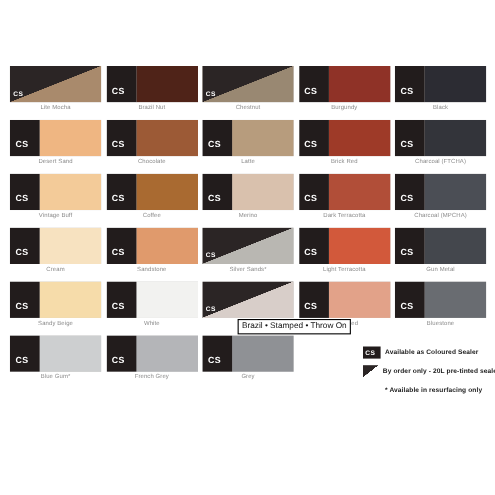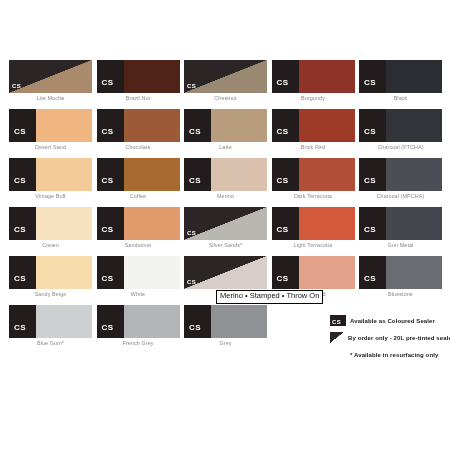--- a/index.html
+++ b/index.html
@@ -430,21 +430,21 @@
             <div class="cs-block" style="background: rgb(34, 28, 28);"></div>
             <div class="cs-text">CS</div>
           </div>
           <div class="swatch-label" style="color: rgb(138, 138, 138);">Grey</div>
         </div>
         <div class="swatch-cell empty"></div>
         <div class="swatch-cell empty"></div>
       </div>
     </div>
 
-  <div id="tooltip">Merino • Stamped • Throw On</div>
+  <div id="tooltip">Brazil • Stamped • Throw On</div>
 
   <div id="legend">
     <div class="legend-row">
       <span class="legend-cs">
         <span>CS</span>
       </span>
       <span class="legend-text">Available as Coloured Sealer</span>
     </div>
     <div class="legend-row">
       <span class="legend-tri"></span>

